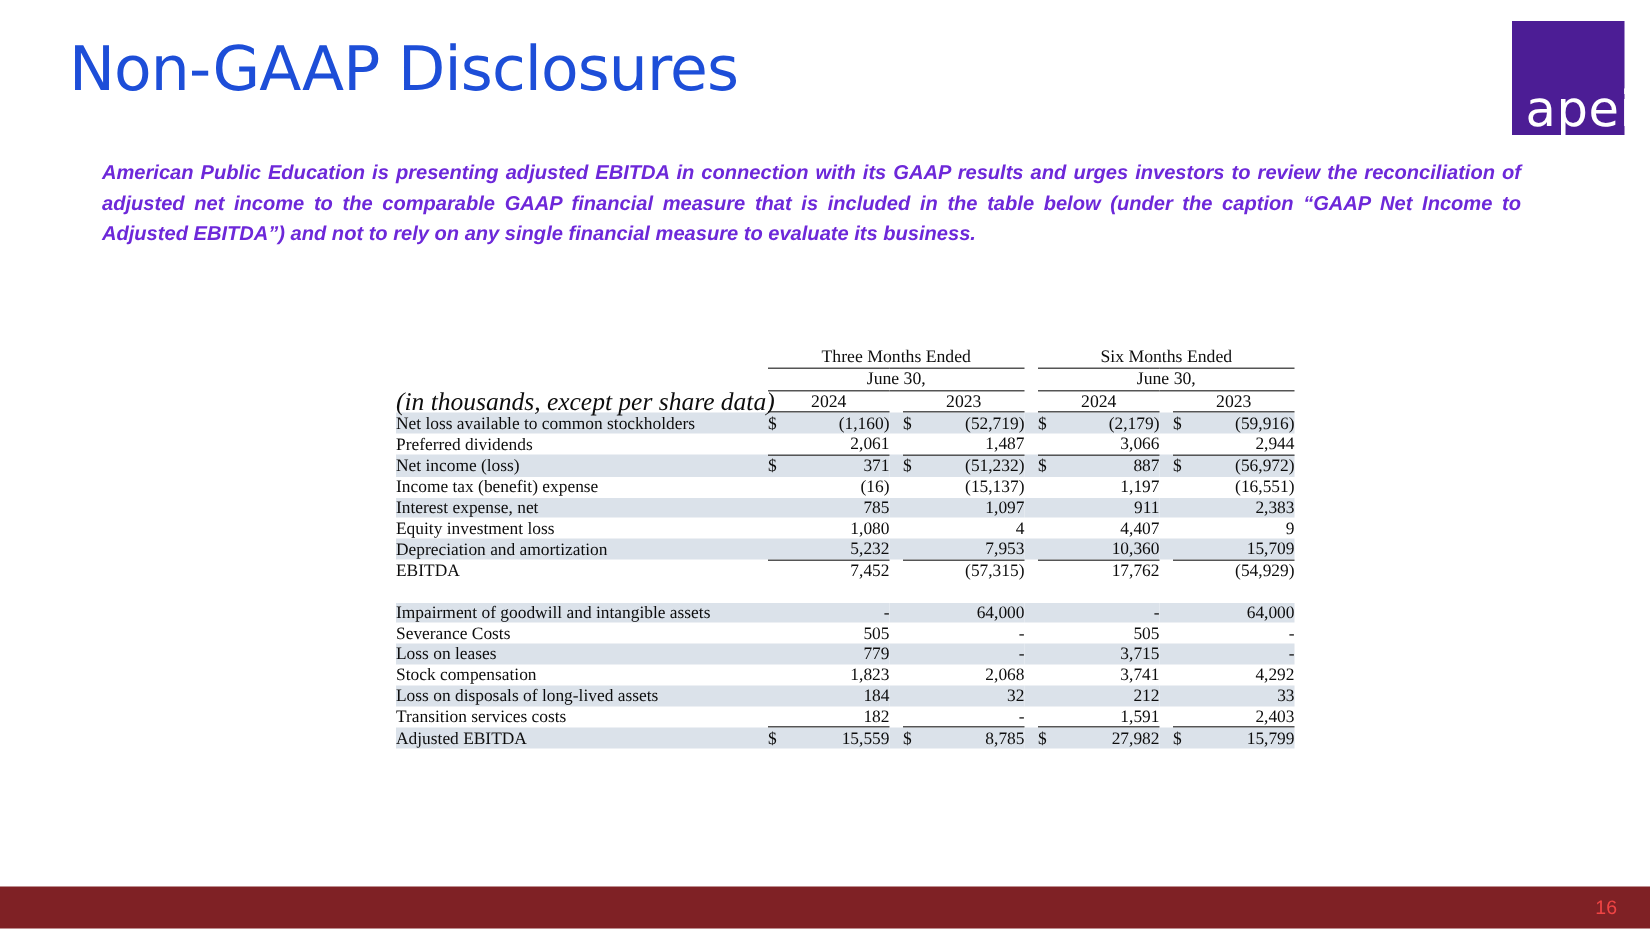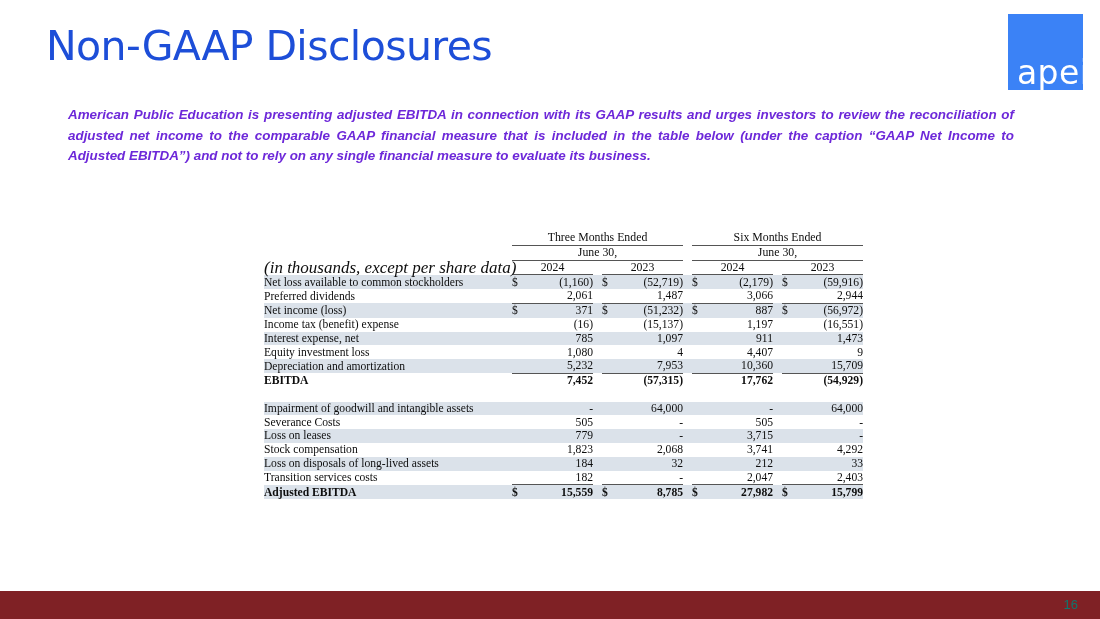--- a/index.html
+++ b/index.html
@@ -29,21 +29,21 @@
     white-space: nowrap;
   }
 
   
   .logo-box {
     position: absolute;
     left: 1008px;
     top: 14px;
     width: 75px;
     height: 76px;
-    background: #3b82f6;
+    background: #4c1d95;
   }
   .logo-text {
     position: absolute;
     left: 9px;
     bottom: 1px;
     font-family: "DejaVu Sans", sans-serif;
     font-size: 33px;
     font-weight: 500;
     color: #ffffff;
     letter-spacing: 0.4px;
@@ -121,40 +121,40 @@
     line-height: 14px;
   }
   .capt {
     font-style: italic;
     font-size: 17px;
     text-align: left;
     padding-left: 1px;
     white-space: nowrap;
   }
   .rule-under td.num, .rule-under td.cur { border-bottom: 1px solid #555; }
-  tr.bold td { font-weight: bold; }
+  tr.bold td { font-weight: normal; }
 
   .spacer td { height: 16px; background: #ffffff !important; border: none; }
 
   
   .footer-bar {
     position: absolute;
     left: 0;
     top: 591px;
     width: 1100px;
     height: 28px;
     background: #7f2125;
   }
   .page-num {
     position: absolute;
     right: 22px;
     top: 597px;
     font-family: "Liberation Sans", sans-serif;
     font-size: 13px;
-    color: #0f766e;
+    color: #ef4444;
   }
 </style>
 </head>
 <body>
 
 <div class="slide-title">Non-GAAP Disclosures</div>
 
 <div class="logo-box">
   <span class="logo-text">apei</span>
 </div>
@@ -266,21 +266,21 @@
         <td class="cur"></td>
         <td class="num">785</td>
         <td></td>
         <td class="cur"></td>
         <td class="num">1,097</td>
         <td></td>
         <td class="cur"></td>
         <td class="num">911</td>
         <td></td>
         <td class="cur"></td>
-        <td class="num">1,473</td>
+        <td class="num">2,383</td>
       </tr>
       <tr>
         <td class="label">Equity investment loss</td>
         <td class="cur"></td>
         <td class="num">1,080</td>
         <td></td>
         <td class="cur"></td>
         <td class="num">4</td>
         <td></td>
         <td class="cur"></td>
@@ -394,21 +394,21 @@
       </tr>
       <tr class="rule-under">
         <td class="label">Transition services costs</td>
         <td class="cur"></td>
         <td class="num">182</td>
         <td></td>
         <td class="cur"></td>
         <td class="num">-</td>
         <td></td>
         <td class="cur"></td>
-        <td class="num">2,047</td>
+        <td class="num">1,591</td>
         <td></td>
         <td class="cur"></td>
         <td class="num">2,403</td>
       </tr>
       <tr class="shade bold">
         <td class="label">Adjusted EBITDA</td>
         <td class="cur">$</td>
         <td class="num">15,559</td>
         <td></td>
         <td class="cur">$</td>

